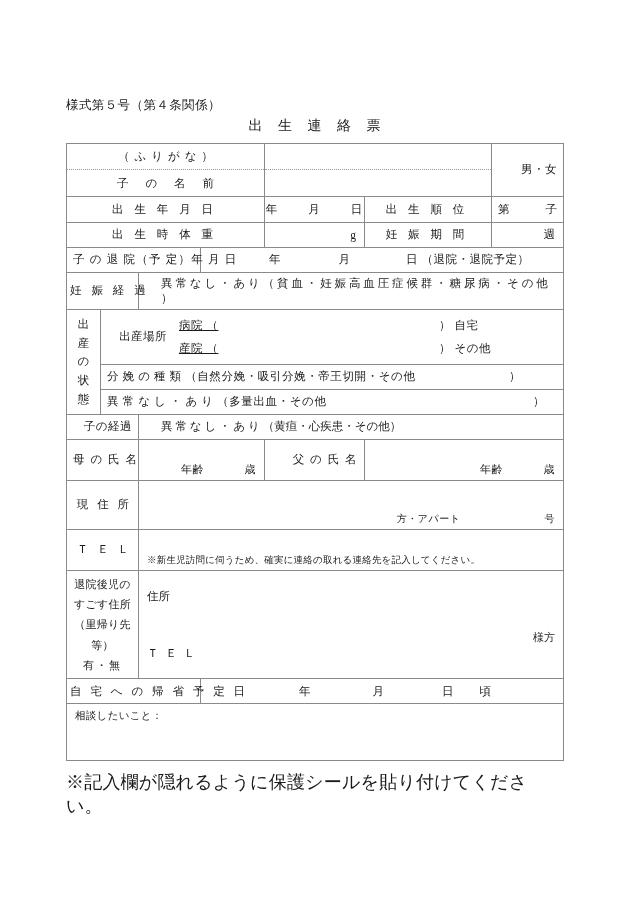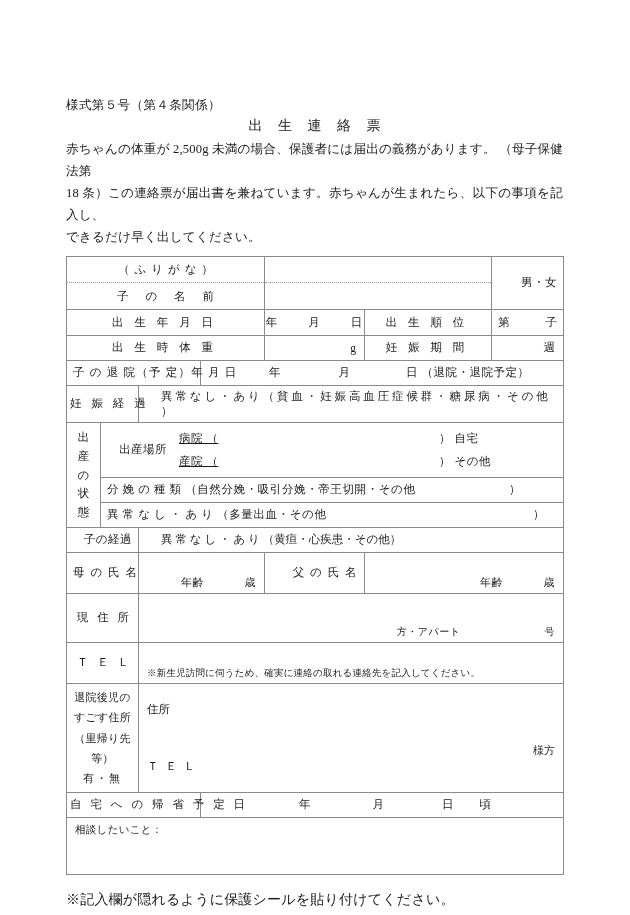--- a/index.html
+++ b/index.html
@@ -282,39 +282,34 @@
   }
   .consult-text {
     position: absolute;
     left: 8px;
     top: 5px;
     font-size: 10.5px;
     letter-spacing: 0.3px;
   }
 
   .footnote {
-    margin-top: 16px;
-    font-size: 14px;
+    margin-top: 9px;
+    font-size: 18px;
     letter-spacing: 0.2px;
   }
 </style>
 </head>
 <body>
 
 <div class="page">
   <div class="doc">
 
     <div class="form-no">様式第５号（第４条関係）</div>
     <div class="doc-title">出 生 連 絡 票</div>
 
-    <div class="intro">
-      <div>赤ちゃんの体重が 2,500g 未満の場合、保護者には届出の義務があります。 （母子保健法第</div>
-      <div>18 条）この連絡票が届出書を兼ねています。赤ちゃんが生まれたら、以下の事項を記入し、</div>
-      <div>できるだけ早く出してください。</div>
-    </div>
 
     <table class="form">
       <colgroup>
         <col style="width:34px">
         <col style="width:38px">
         <col style="width:62px">
         <col style="width:64px">
         <col style="width:61px">
         <col style="width:39px">
         <col style="width:127px">

